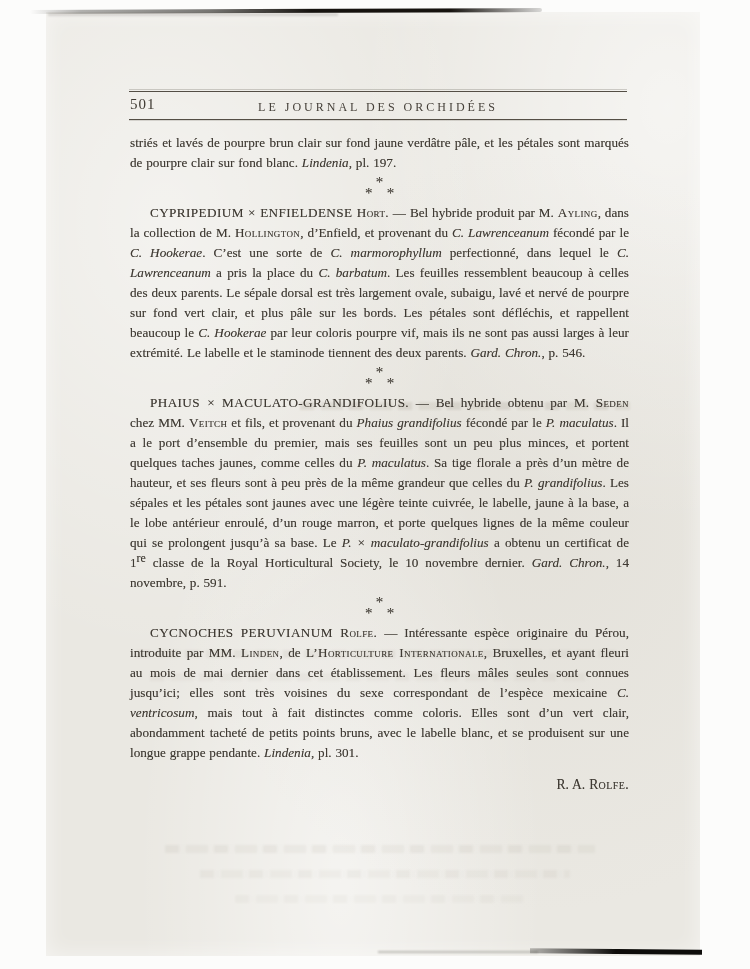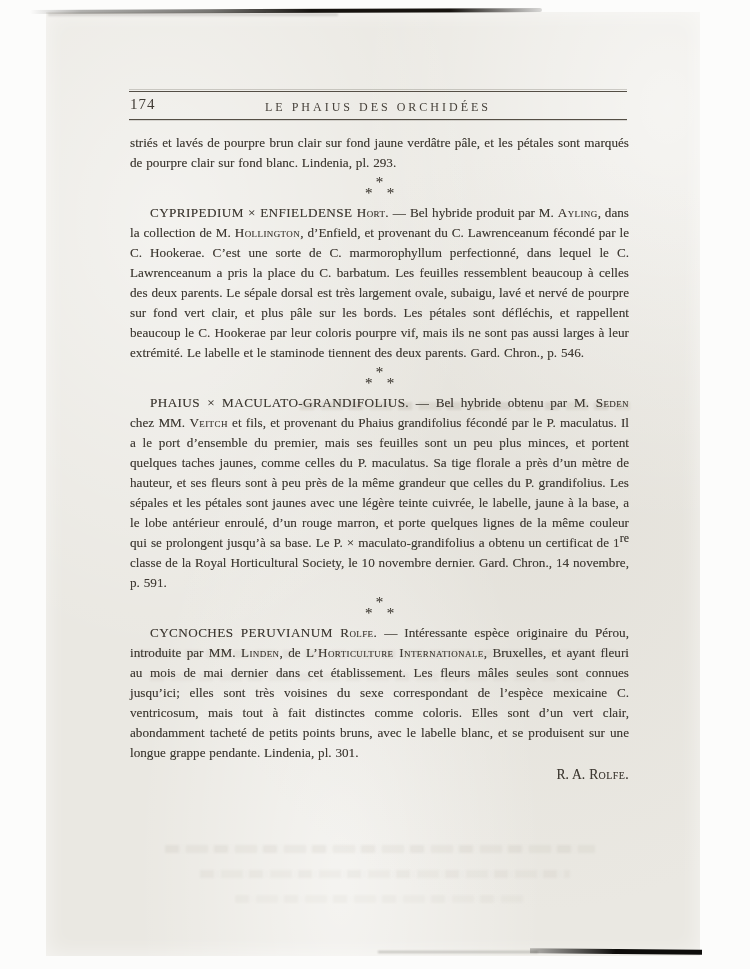--- a/index.html
+++ b/index.html
@@ -54,29 +54,29 @@
   
   .textblock{
     position:absolute;left:130px;top:133px;width:499px;z-index:2;
     font-size:13.2px;line-height:20px;color:#3f3a33;
     text-align:justify;word-spacing:0.5px;
     text-shadow:0 0 0.4px rgba(63,58,51,0.45);
   }
   .textblock p{margin:0;}
   p.indent{text-indent:20px;}
   .seg.bold{font-weight:normal;letter-spacing:0.4px;}
-  .seg.italic{}
+  .seg.italic{font-style:italic;}
   .seg.smallcaps{font-variant:small-caps;letter-spacing:0.4px;}
   sup.seg{font-size:12px;line-height:0;}
   .asterism{
     text-align:center;margin:4px 0;height:22px;color:#46413a;font-size:15px;
   }
   .asterism .r1{display:block;line-height:10px;height:10px;}
   .asterism .r2{display:block;line-height:12px;height:12px;letter-spacing:5px;padding-left:5px;white-space:pre;}
-  .signature{text-align:right;margin-top:2px;font-size:13.6px;}
+  .signature{text-align:right;margin-top:12px;font-size:13.6px;}
   
   .ghost{
     position:absolute;height:8px;z-index:1;filter:blur(1.2px);
     background:repeating-linear-gradient(90deg,
       rgba(125,115,98,0.16) 0px, rgba(125,115,98,0.16) 14px,
       rgba(125,115,98,0.02) 14px, rgba(125,115,98,0.02) 21px,
       rgba(125,115,98,0.13) 21px, rgba(125,115,98,0.13) 43px,
       rgba(125,115,98,0.02) 43px, rgba(125,115,98,0.02) 49px);
   }
 </style>
@@ -91,27 +91,27 @@
 <div class="edge-bottom-faint"></div>
 
 <div class="ghost" style="left:300px;top:402px;width:330px;opacity:.9"></div>
 <div class="ghost" style="left:136px;top:650px;width:480px;opacity:.55"></div>
 <div class="ghost" style="left:150px;top:673px;width:440px;opacity:.4"></div>
 <div class="ghost" style="left:165px;top:845px;width:430px;opacity:.5"></div>
 <div class="ghost" style="left:200px;top:870px;width:370px;opacity:.4"></div>
 <div class="ghost" style="left:235px;top:895px;width:290px;opacity:.3"></div>
 
 <div class="rule r1"></div>
-<span class="pagenum">174</span>
-<span class="journal">LE PHAIUS DES ORCHIDÉES</span>
+<span class="pagenum">501</span>
+<span class="journal">LE JOURNAL DES ORCHIDÉES</span>
 <div class="rule r2"></div>
 
 <div class="textblock">
 
-  <p><span class="seg plain">striés et lavés de pourpre brun clair sur fond jaune verdâtre pâle, et les pétales sont marqués de pourpre clair sur fond blanc. </span><span class="seg italic">Lindenia</span><span class="seg plain">, pl. 293.</span></p>
+  <p><span class="seg plain">striés et lavés de pourpre brun clair sur fond jaune verdâtre pâle, et les pétales sont marqués de pourpre clair sur fond blanc. </span><span class="seg italic">Lindenia</span><span class="seg plain">, pl. 197.</span></p>
 
   <div class="asterism">
     <span class="r1">*</span>
     <span class="r2">* *</span>
   </div>
 
   <p class="indent"><span class="seg bold">CYPRIPEDIUM × ENFIELDENSE </span><span class="seg smallcaps">Hort.</span><span class="seg plain"> — Bel hybride produit par M. </span><span class="seg smallcaps">Ayling</span><span class="seg plain">, dans la collection de M. </span><span class="seg smallcaps">Hollington</span><span class="seg plain">, d’Enfield, et provenant du </span><span class="seg italic">C. Lawrenceanum</span><span class="seg plain"> fécondé par le </span><span class="seg italic">C. Hookerae</span><span class="seg plain">. C’est une sorte de </span><span class="seg italic">C. marmorophyllum</span><span class="seg plain"> perfectionné, dans lequel le </span><span class="seg italic">C. Lawrenceanum</span><span class="seg plain"> a pris la place du </span><span class="seg italic">C. barbatum</span><span class="seg plain">. Les feuilles ressemblent beaucoup à celles des deux parents. Le sépale dorsal est très largement ovale, subaigu, lavé et nervé de pourpre sur fond vert clair, et plus pâle sur les bords. Les pétales sont défléchis, et rappellent beaucoup le </span><span class="seg italic">C. Hookerae</span><span class="seg plain"> par leur coloris pourpre vif, mais ils ne sont pas aussi larges à leur extrémité. Le labelle et le staminode tiennent des deux parents. </span><span class="seg italic">Gard. Chron.</span><span class="seg plain">, p. 546.</span></p>
 
   <div class="asterism">
     <span class="r1">*</span>

